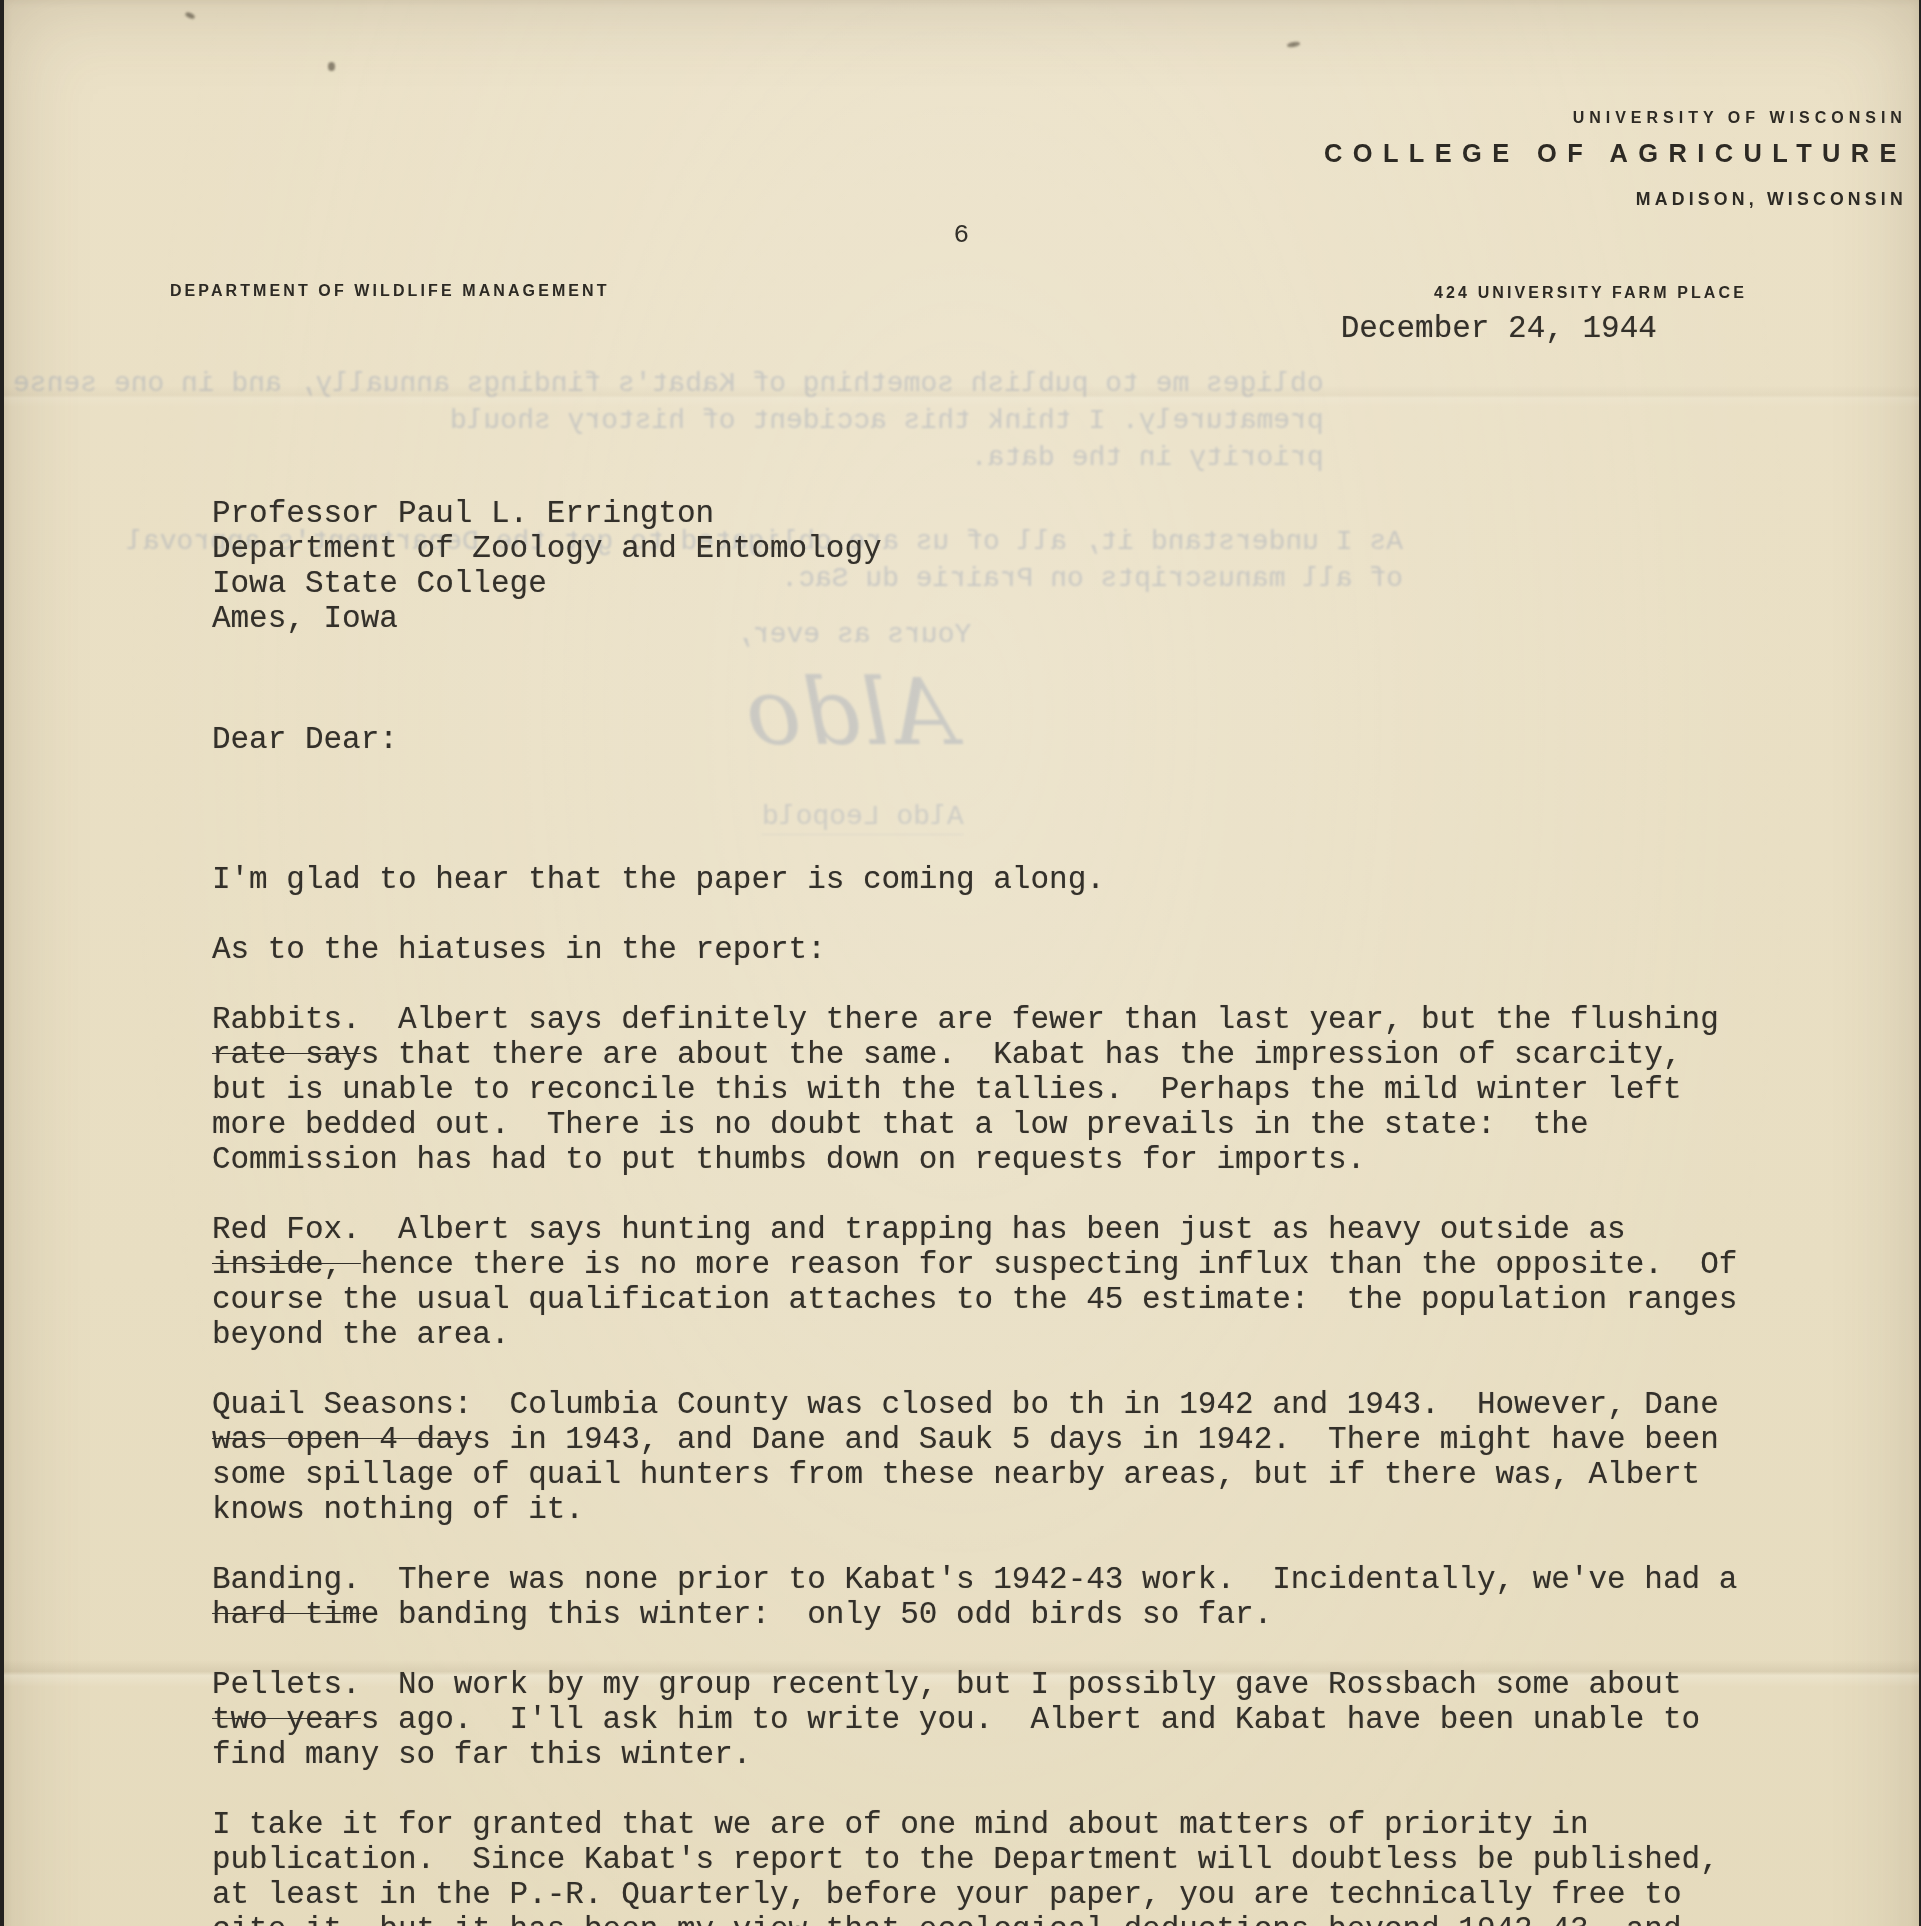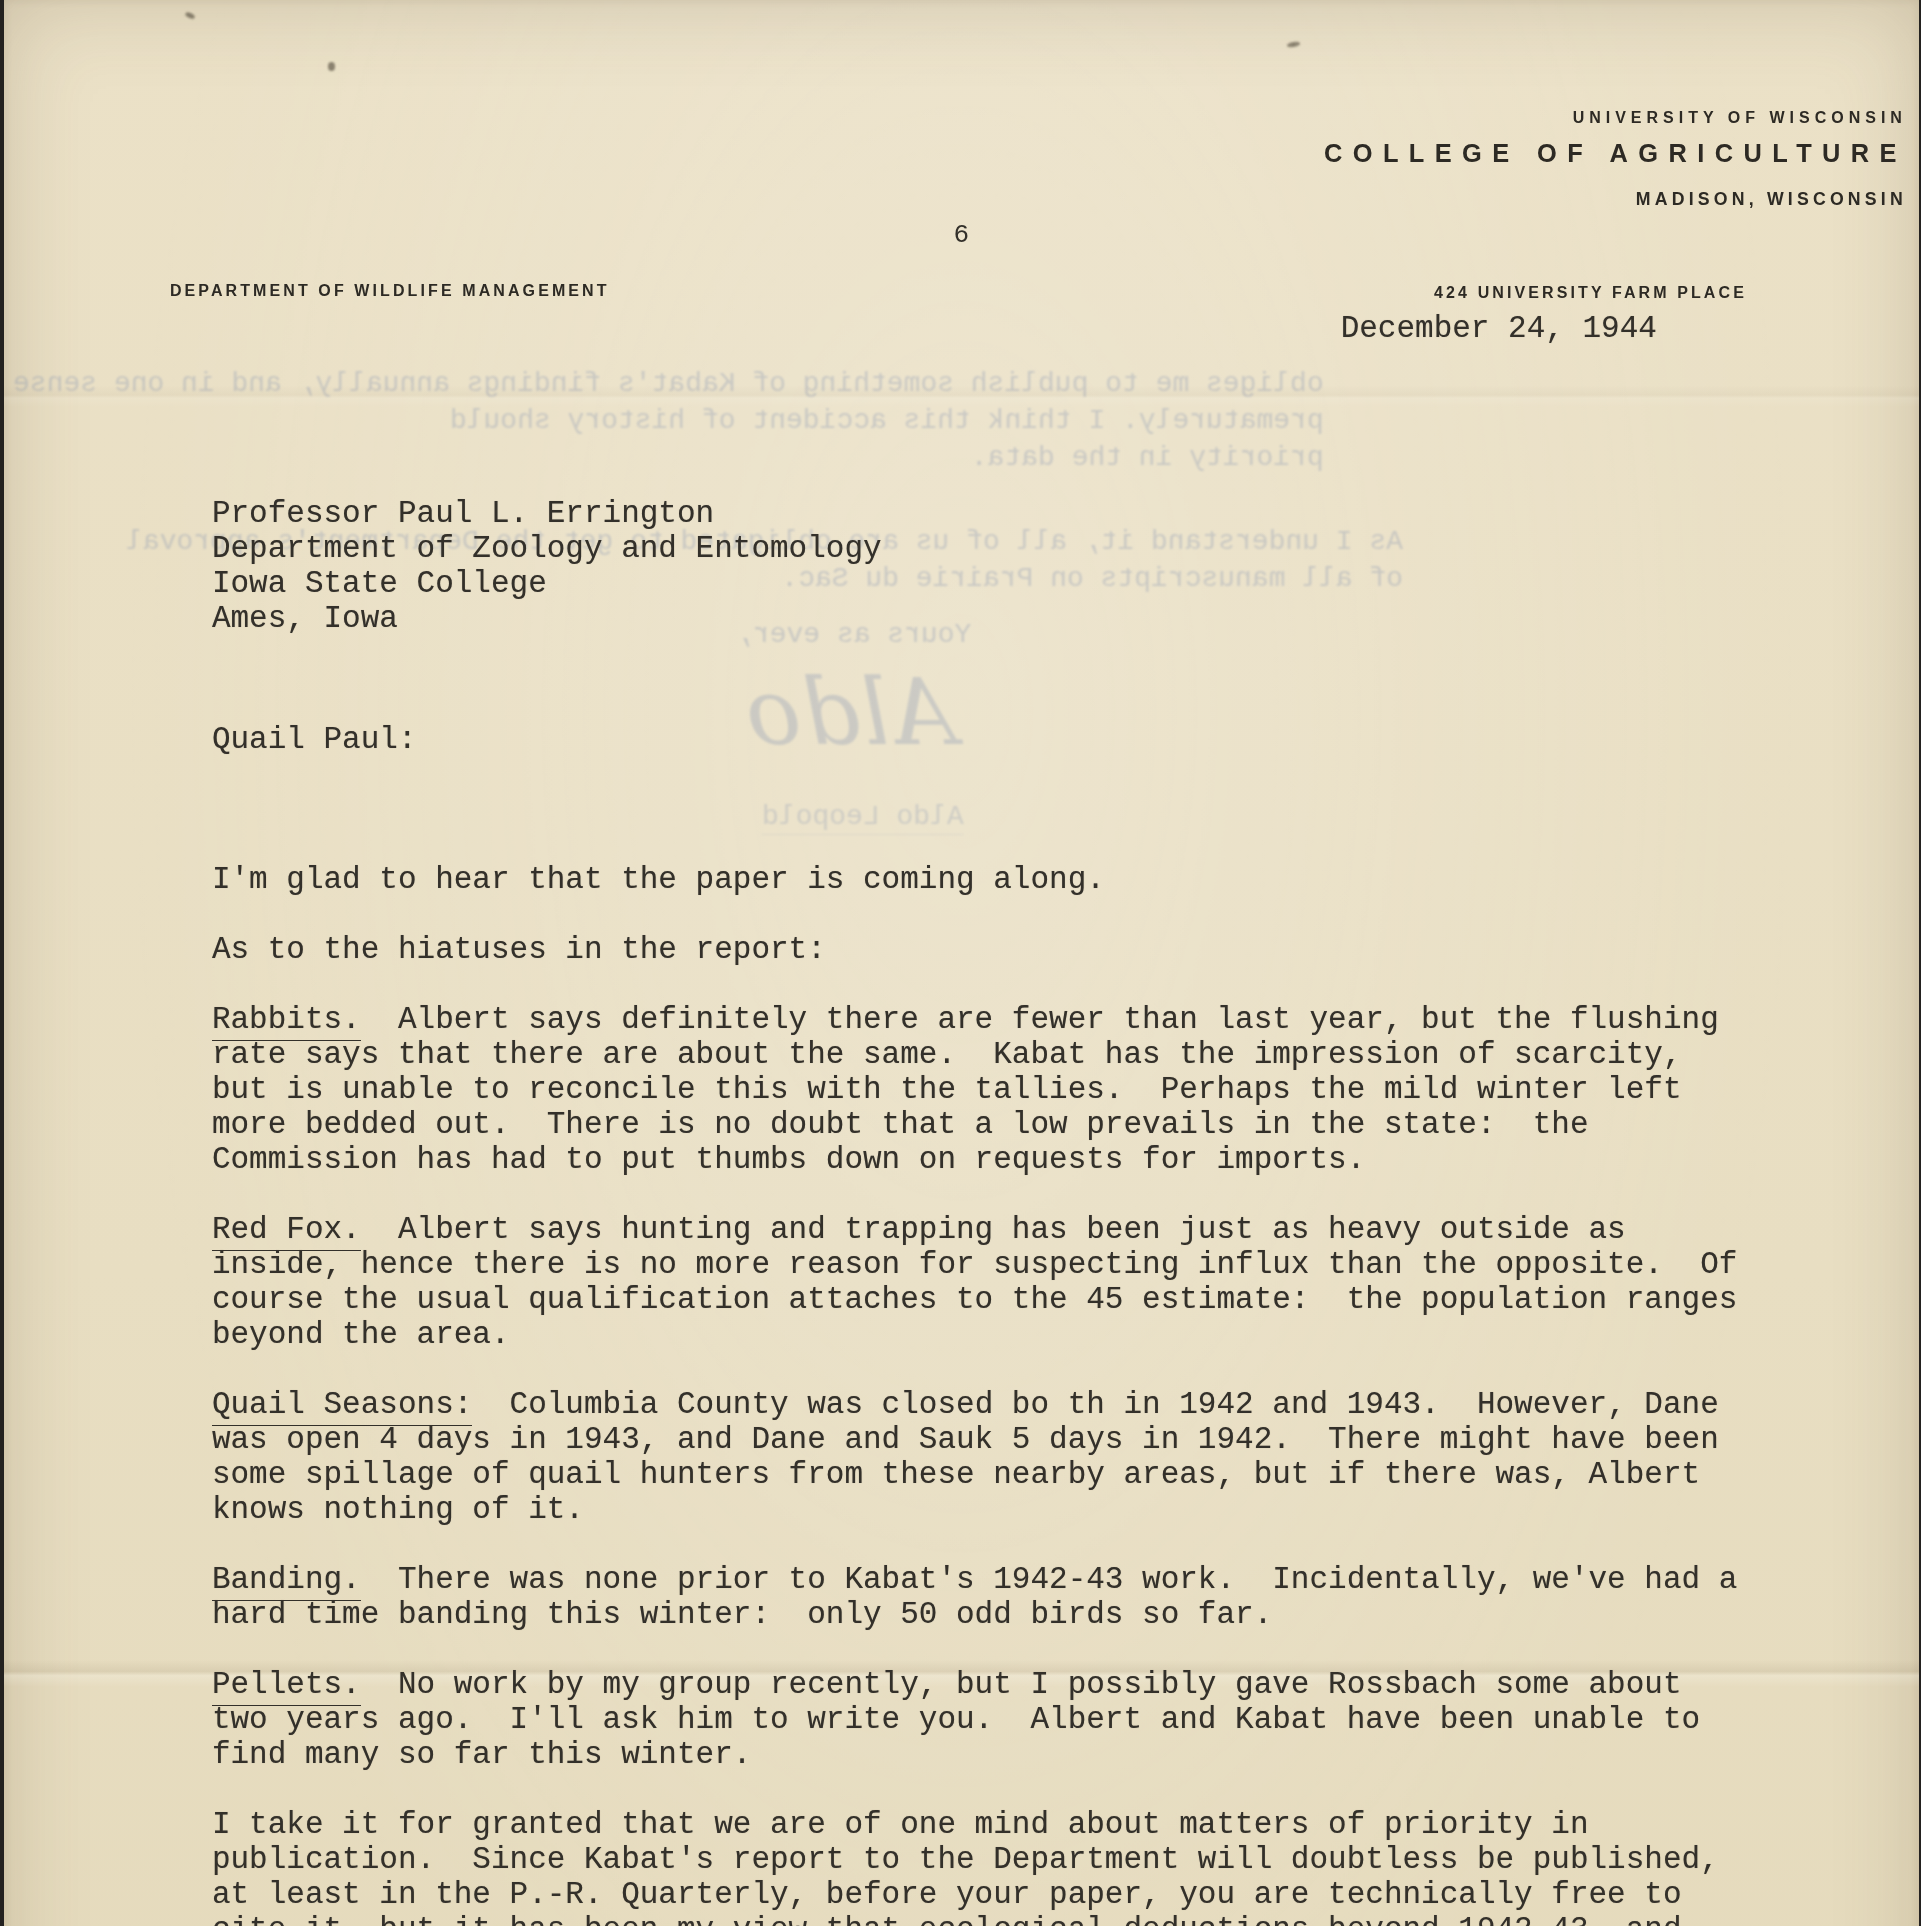--- a/index.html
+++ b/index.html
@@ -50,21 +50,21 @@
   .letter{
     position:absolute;top:426px;left:208px;width:1539px;
     font-size:31px;line-height:35px;color:var(--ink);
     text-shadow:0 0 0.8px rgba(51,48,42,0.35);
     white-space:pre-wrap;
   }
   .recipient-block{margin-bottom:16px;}
   .salutation{margin-bottom:35px;}
   .para{margin-bottom:35px;}
   .para:last-child{margin-bottom:0;}
-  .lead{border-bottom:1.9px solid currentColor;padding-bottom:3px;}
+  .lead{border-bottom:1.9px solid currentColor;padding-bottom:16px;}
 
   
   .bleed-overlay{position:absolute;top:0;left:0;right:0;bottom:0;pointer-events:none;}
   .bleed-group{
     position:absolute;white-space:nowrap;text-align:left;
     transform:scaleX(-1);
     font-size:28px;line-height:37px;color:var(--bleed-ink);
     opacity:.28;filter:blur(1px);
   }
   .bleed-signature-script{
@@ -112,19 +112,19 @@
     <div class="lh lh-university">UNIVERSITY OF WISCONSIN</div>
     <div class="lh lh-city">MADISON, WISCONSIN</div>
     <div class="lh lh-college">COLLEGE OF AGRICULTURE</div>
     <div class="page-number">6</div>
     <div class="lh-side lh-department">DEPARTMENT OF WILDLIFE MANAGEMENT</div>
     <div class="lh-side lh-address">424 UNIVERSITY FARM PLACE</div>
     <div class="date-line">December 24, 1944</div>
 
     <div class="letter">
       <div class="recipient-block"><div>Professor Paul L. Errington</div><div>Department of Zoology and Entomology</div><div>Iowa State College</div><div>Ames, Iowa</div></div>
-      <div class="salutation">Quail Paul:</div>
+      <div class="salutation">Dear Dear:</div>
       <div><p class="para">I'm glad to hear that the paper is coming along.</p><p class="para">As to the hiatuses in the report:</p><p class="para"><span class="lead">Rabbits.</span>  Albert says definitely there are fewer than last year, but the flushing rate says that there are about the same.  Kabat has the impression of scarcity, but is unable to reconcile this with the tallies.  Perhaps the mild winter left more bedded out.  There is no doubt that a low prevails in the state:  the Commission has had to put thumbs down on requests for imports.</p><p class="para"><span class="lead">Red Fox.</span>  Albert says hunting and trapping has been just as heavy outside as inside, hence there is no more reason for suspecting influx than the opposite.  Of course the usual qualification attaches to the 45 estimate:  the population ranges beyond the area.</p><p class="para"><span class="lead">Quail Seasons:</span>  Columbia County was closed bo th in 1942 and 1943.  However, Dane was open 4 days in 1943, and Dane and Sauk 5 days in 1942.  There might have been some spillage of quail hunters from these nearby areas, but if there was, Albert knows nothing of it.</p><p class="para"><span class="lead">Banding.</span>  There was none prior to Kabat's 1942-43 work.  Incidentally, we've had a hard time banding this winter:  only 50 odd birds so far.</p><p class="para"><span class="lead">Pellets.</span>  No work by my group recently, but I possibly gave Rossbach some about two years ago.  I'll ask him to write you.  Albert and Kabat have been unable to find many so far this winter.</p><p class="para">I take it for granted that we are of one mind about matters of priority in publication.  Since Kabat's report to the Department will doubtless be published, at least in the P.-R. Quarterly, before your paper, you are technically free to cite it, but it has been my view that ecological deductions beyond 1942-43, and banding data including 1942-43, are Kabat's.</p></div>
     </div>
 
   </div>
 </div>
 
 
 </body></html>

